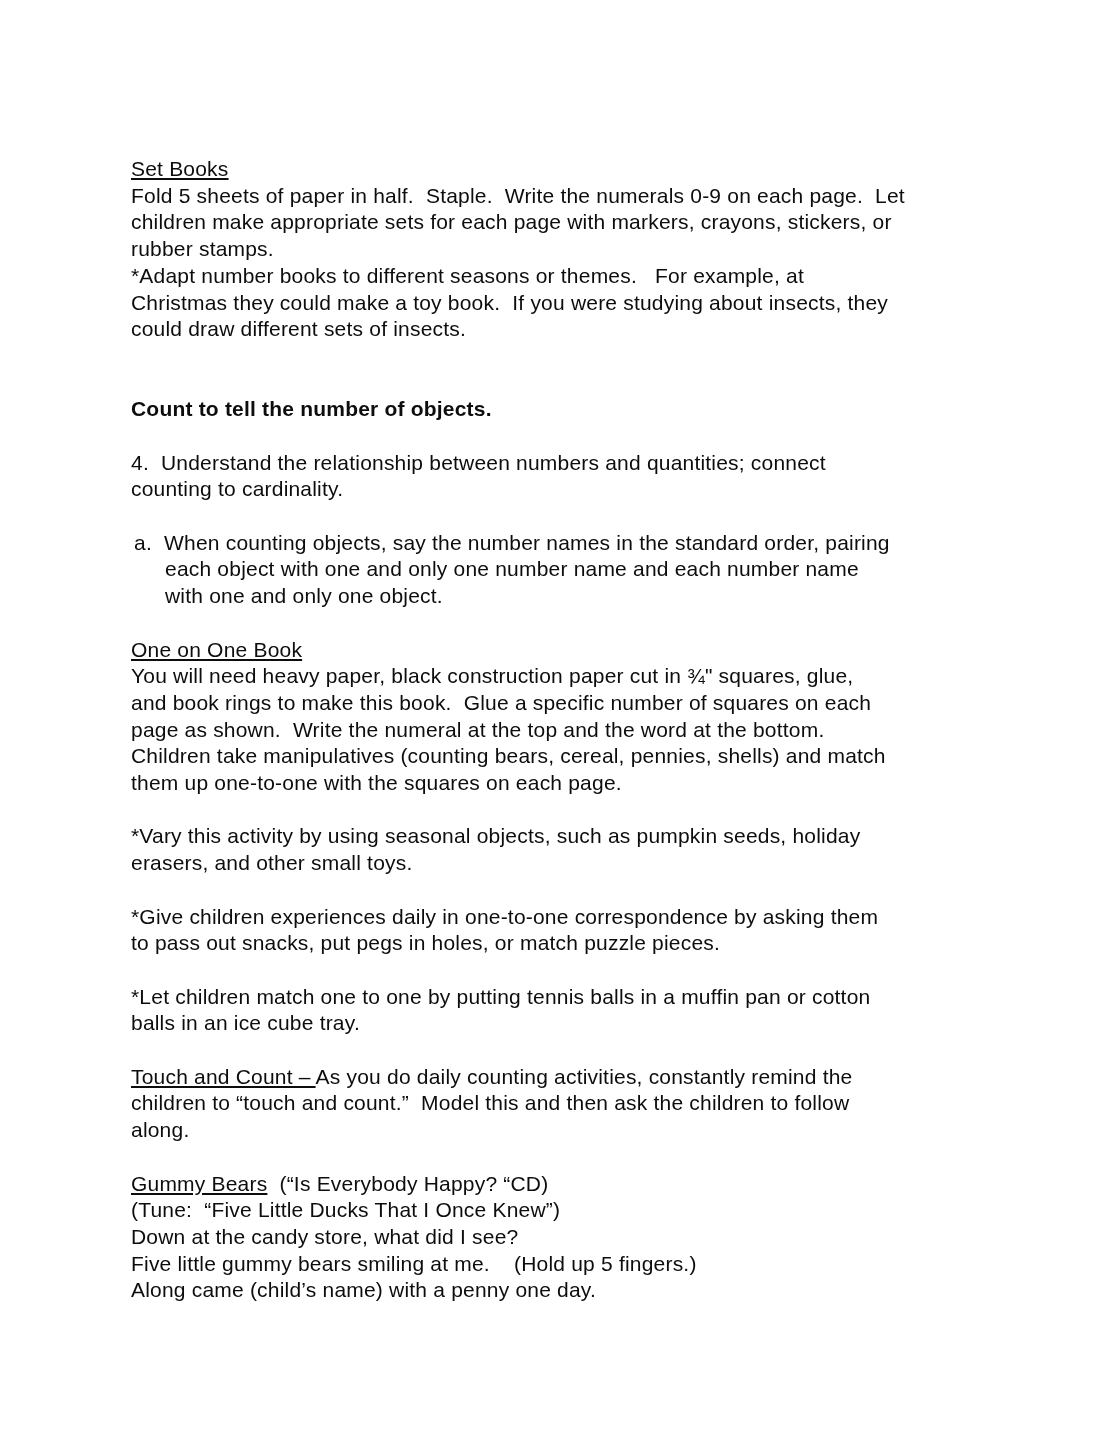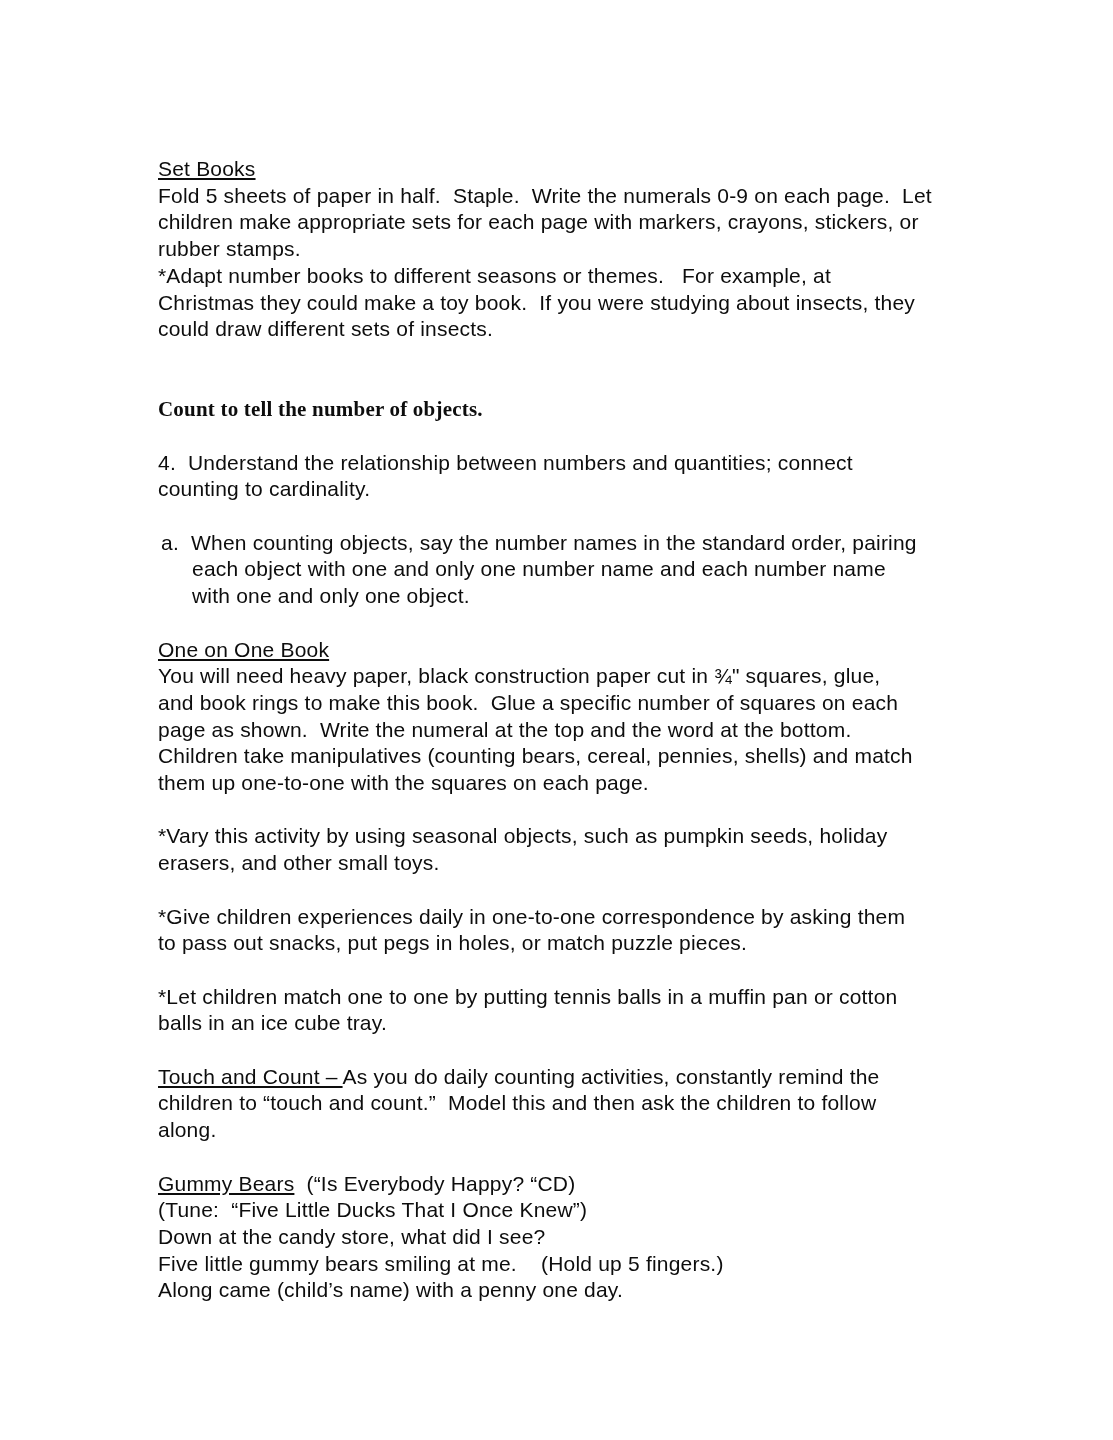--- a/index.html
+++ b/index.html
@@ -21,24 +21,23 @@
   }
   .content {
     position: absolute;
     left: 131px;
     top: 156px;
     width: 900px;
     white-space: pre;
   }
   .line {
     min-height: 26.7px;
-    margin-left: 27px;
   }
   .seg { }
   .seg-u { text-decoration: underline; }
-  .seg-b { font-weight: bold; font-family: Liberation Serif, serif; }
+  .seg-b { font-weight: bold; }
 </style>
 </head>
 <body>
 
 <div class="page" style="background: rgb(255, 255, 255); color: rgb(13, 13, 13);">
   <div class="content" id="doc-content"><div class="line"><span class="seg seg-u">Set Books</span></div><div class="line"><span class="seg">Fold 5 sheets of paper in half.  Staple.  Write the numerals 0-9 on each page.  Let</span></div><div class="line"><span class="seg">children make appropriate sets for each page with markers, crayons, stickers, or</span></div><div class="line"><span class="seg">rubber stamps.</span></div><div class="line"><span class="seg">*Adapt number books to different seasons or themes.   For example, at</span></div><div class="line"><span class="seg">Christmas they could make a toy book.  If you were studying about insects, they</span></div><div class="line"><span class="seg">could draw different sets of insects.</span></div><div class="line"></div><div class="line"></div><div class="line"><span class="seg seg-b">Count to tell the number of objects.</span></div><div class="line"></div><div class="line"><span class="seg">4.  Understand the relationship between numbers and quantities; connect</span></div><div class="line"><span class="seg">counting to cardinality.</span></div><div class="line"></div><div class="line" style="padding-left: 3px;"><span class="seg">a.  When counting objects, say the number names in the standard order, pairing</span></div><div class="line" style="padding-left: 34px;"><span class="seg">each object with one and only one number name and each number name</span></div><div class="line" style="padding-left: 34px;"><span class="seg">with one and only one object.</span></div><div class="line"></div><div class="line"><span class="seg seg-u">One on One Book</span></div><div class="line"><span class="seg">You will need heavy paper, black construction paper cut in ¾" squares, glue,</span></div><div class="line"><span class="seg">and book rings to make this book.  Glue a specific number of squares on each</span></div><div class="line"><span class="seg">page as shown.  Write the numeral at the top and the word at the bottom.</span></div><div class="line"><span class="seg">Children take manipulatives (counting bears, cereal, pennies, shells) and match</span></div><div class="line"><span class="seg">them up one-to-one with the squares on each page.</span></div><div class="line"></div><div class="line"><span class="seg">*Vary this activity by using seasonal objects, such as pumpkin seeds, holiday</span></div><div class="line"><span class="seg">erasers, and other small toys.</span></div><div class="line"></div><div class="line"><span class="seg">*Give children experiences daily in one-to-one correspondence by asking them</span></div><div class="line"><span class="seg">to pass out snacks, put pegs in holes, or match puzzle pieces.</span></div><div class="line"></div><div class="line"><span class="seg">*Let children match one to one by putting tennis balls in a muffin pan or cotton</span></div><div class="line"><span class="seg">balls in an ice cube tray.</span></div><div class="line"></div><div class="line"><span class="seg seg-u">Touch and Count – </span><span class="seg">As you do daily counting activities, constantly remind the</span></div><div class="line"><span class="seg">children to “touch and count.”  Model this and then ask the children to follow</span></div><div class="line"><span class="seg">along.</span></div><div class="line"></div><div class="line"><span class="seg seg-u">Gummy Bears</span><span class="seg">  (“Is Everybody Happy? “CD)</span></div><div class="line"><span class="seg">(Tune:  “Five Little Ducks That I Once Knew”)</span></div><div class="line"><span class="seg">Down at the candy store, what did I see?</span></div><div class="line"><span class="seg">Five little gummy bears smiling at me.    (Hold up 5 fingers.)</span></div><div class="line"><span class="seg">Along came (child’s name) with a penny one day.</span></div></div>
 </div>
 
 </body></html>

